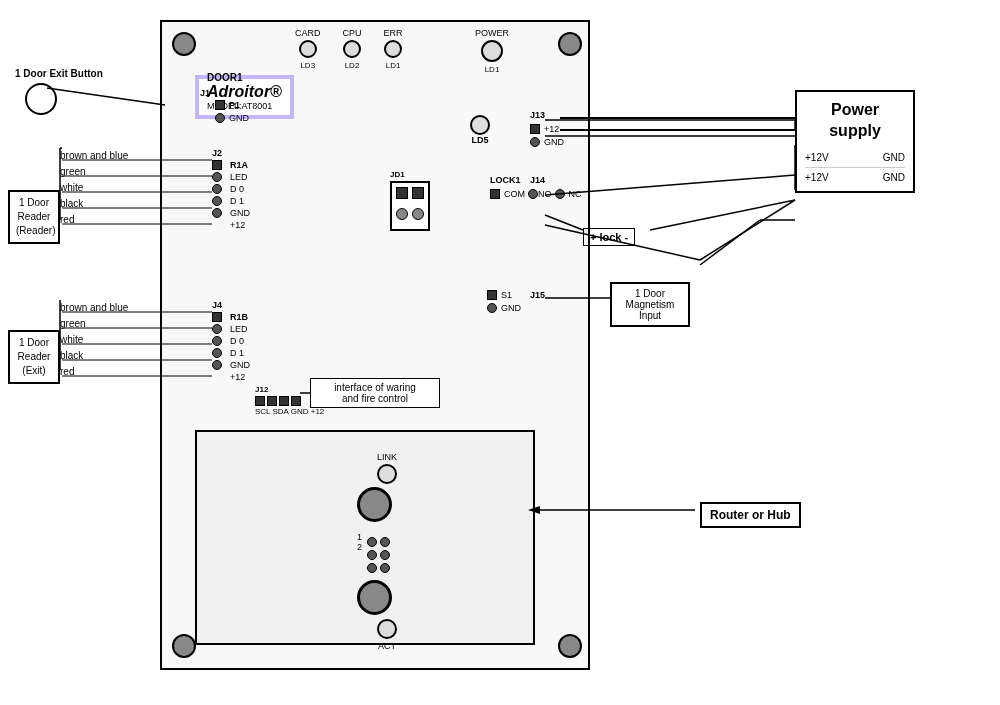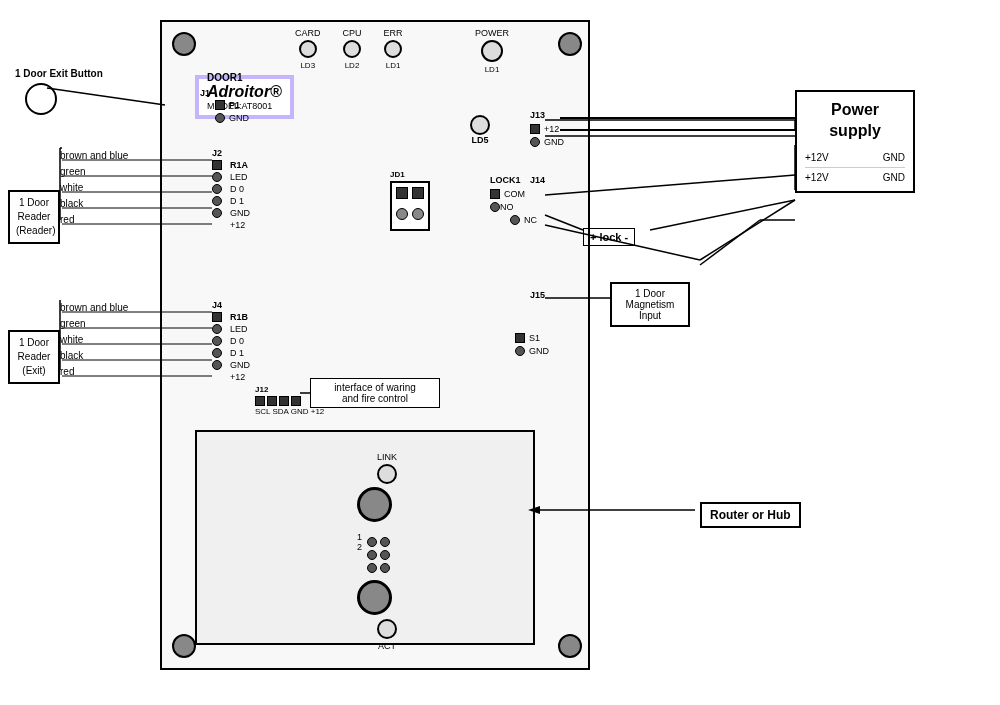--- a/index.html
+++ b/index.html
@@ -169,39 +169,39 @@
     <div style="width:40px;height:50px;border:2px solid #000;background:#fff;display:grid;grid-template-columns:1fr 1fr;gap:4px;padding:4px;margin-top:2px;">
       <div style="width:12px;height:12px;border:1px solid #000;background:#333;"></div>
       <div style="width:12px;height:12px;border:1px solid #000;background:#333;"></div>
       <div style="width:12px;height:12px;border-radius:50%;border:1px solid #000;background:#888;"></div>
       <div style="width:12px;height:12px;border-radius:50%;border:1px solid #000;background:#888;"></div>
     </div>
   </div>
 
   <div style="position:absolute;left:490px;top:175px;">
     <div style="font-size:9px;font-weight:bold;">LOCK1</div>
-    <div style="display:flex;flex-direction:column;gap:3px;margin-top:4px;">
+    <div style="display:flex;gap:3px;margin-top:4px;">
       <div style="display:flex;align-items:center;gap:4px;">
         <div style="width:10px;height:10px;border:1px solid #000;background:#333;"></div>
         <span style="font-size:9px;">COM</span>
       </div>
       <div style="display:flex;align-items:center;">
         <div style="width:10px;height:10px;border-radius:50%;border:1px solid #000;background:#555;"></div>
         <span style="font-size:9px;">NO</span>
       </div>
-      <div style="display:flex;align-items:flex-start;gap:4px;margin-left:20px;">
+      <div style="display:flex;align-items:flex-start;gap:4px;">
         <div style="width:10px;height:10px;border-radius:50%;border:1px solid #000;background:#555;"></div>
         <span style="font-size:9px;">NC</span>
       </div>
     </div>
   </div>
 
   <div style="position:absolute;left:530px;top:175px;font-size:9px;font-weight:bold;">J14</div>
 
-  <div style="position:absolute;left:515px;top:290px;margin-top:43px;">
+  <div style="position:absolute;left:487px;top:290px;">
     <div style="display:flex;flex-direction:column;gap:3px;">
       <div style="display:flex;align-items:center;gap:4px;">
         <div style="width:10px;height:10px;border:1px solid #000;background:#333;"></div>
         <span style="font-size:9px;">S1</span>
       </div>
       <div style="display:flex;align-items:center;gap:4px;">
         <div style="width:10px;height:10px;border-radius:50%;border:1px solid #000;background:#555;"></div>
         <span style="font-size:9px;">GND</span>
       </div>
     </div>

